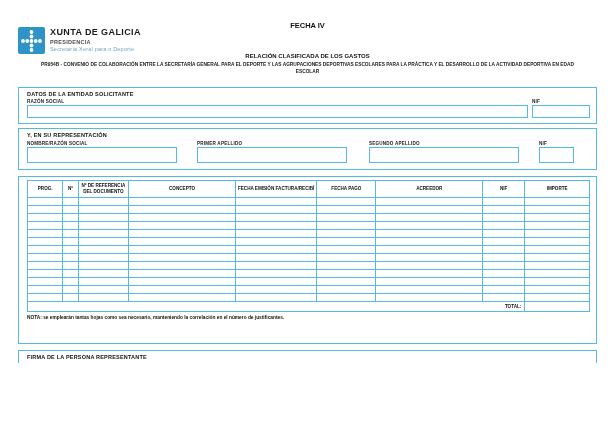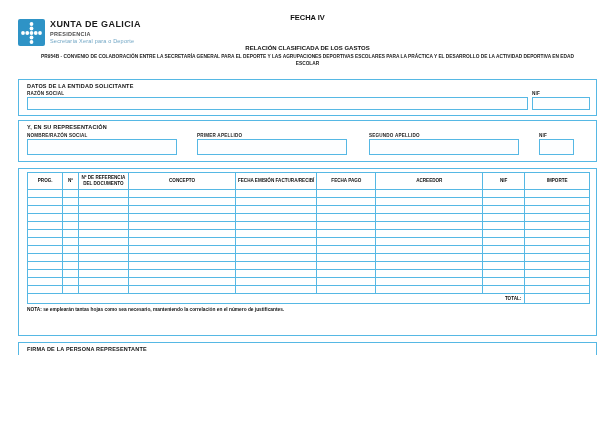--- a/index.html
+++ b/index.html
@@ -1,17 +1,17 @@
 <!DOCTYPE html>
 <html><head>
 <meta charset="utf-8">
 <style>
   * { margin:0; padding:0; box-sizing:border-box; }
   html,body { font-family:"Liberation Sans", sans-serif; background:#ffffff; }
-  .page { position:relative; width:615px; height:355px; background:#ffffff; overflow:hidden; }
+  .page { position:relative; width:615px; height:355px; background:#ffffff; overflow:hidden;margin-top:8px; }
 
   
   .logo-box { position:absolute; left:18px; top:19px; width:27px; height:27px; }
   .brand { position:absolute; left:50px; top:19px; }
   .brand-name { font-size:9px; font-weight:bold; color:#1a1a1a; letter-spacing:0.4px; }
   .brand-dep { font-size:5.5px; font-weight:bold; color:#4d4d4d; margin-top:2px; letter-spacing:0.3px; }
   .brand-subdep { font-size:5.5px; color:#6fa5c4; margin-top:1px; letter-spacing:0.2px; }
   .annex { position:absolute; left:0; top:13px; width:100%; text-align:center; font-size:7.5px; font-weight:bold; color:#111; }
   .doc-title { position:absolute; left:0; top:45px; width:100%; text-align:center; font-size:6px; font-weight:bold; color:#111; }
   .doc-subtitle { position:absolute; left:30px; top:54px; width:555px; text-align:center; font-size:4.8px; font-weight:bold; color:#222; line-height:1.4; }

